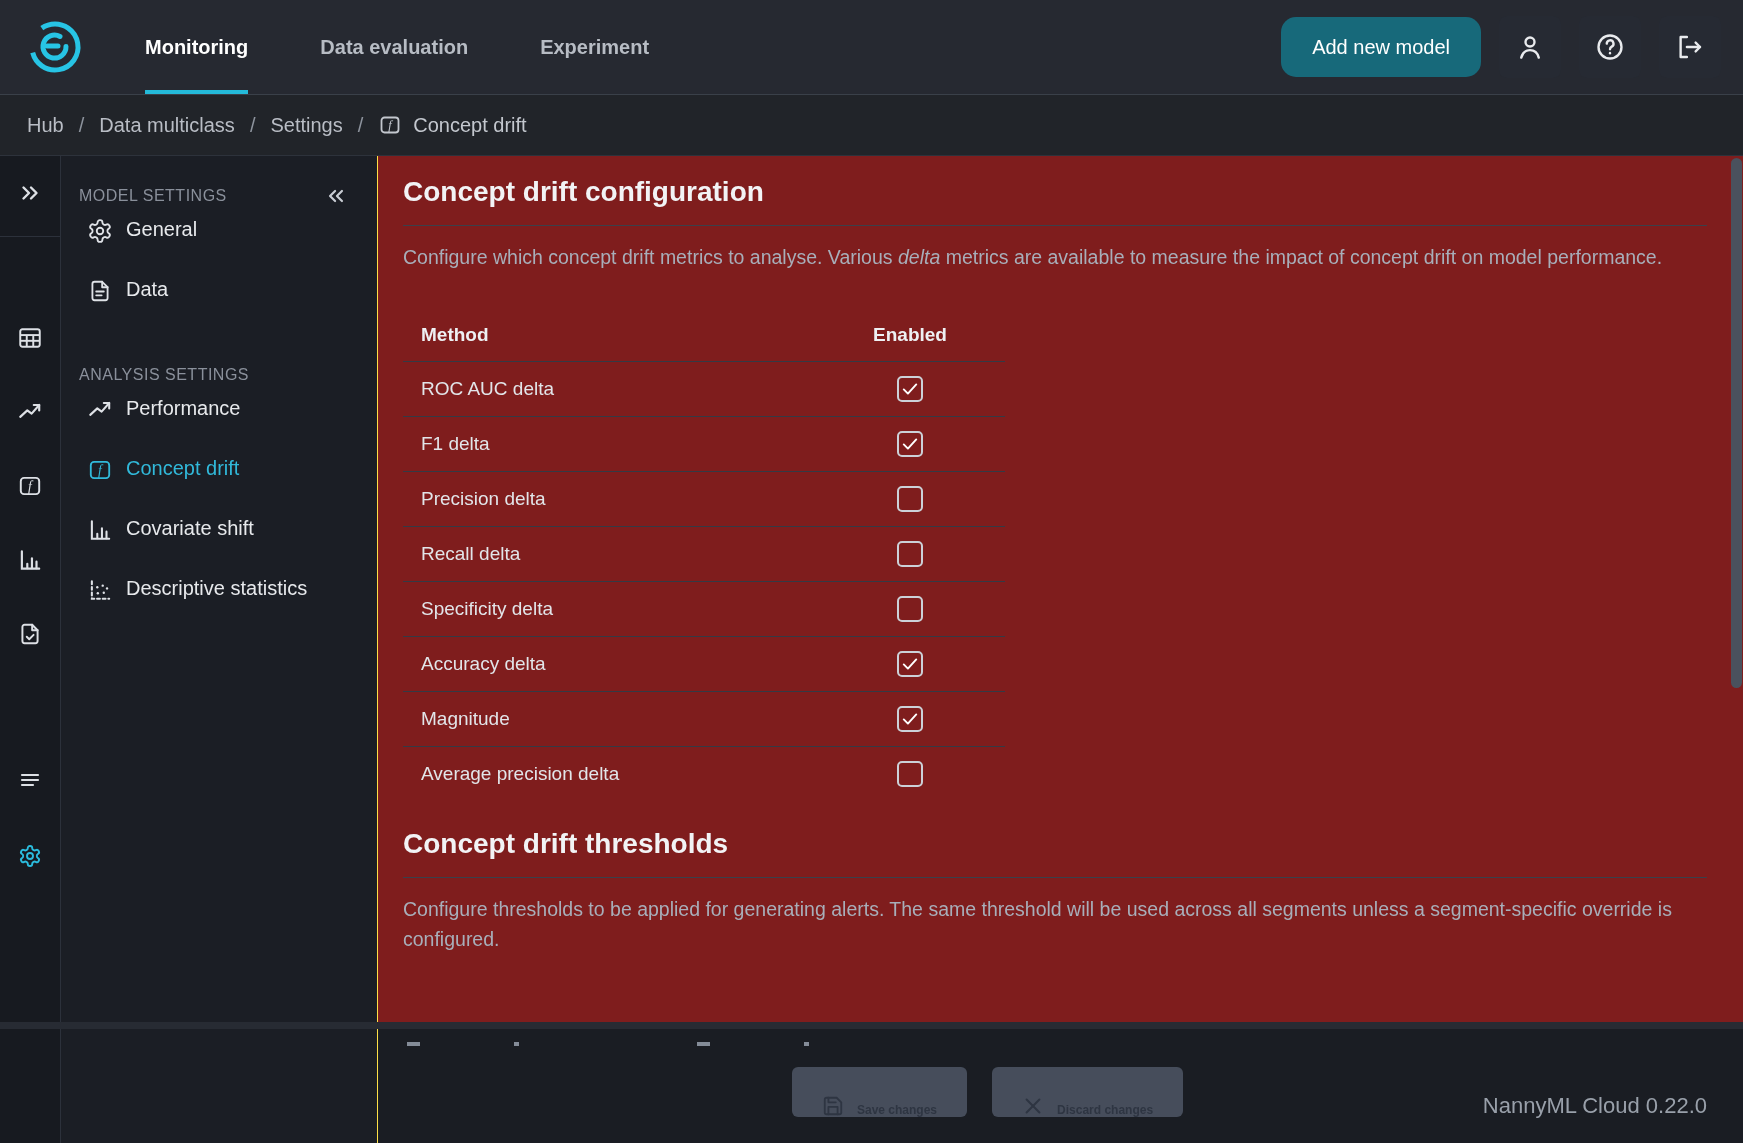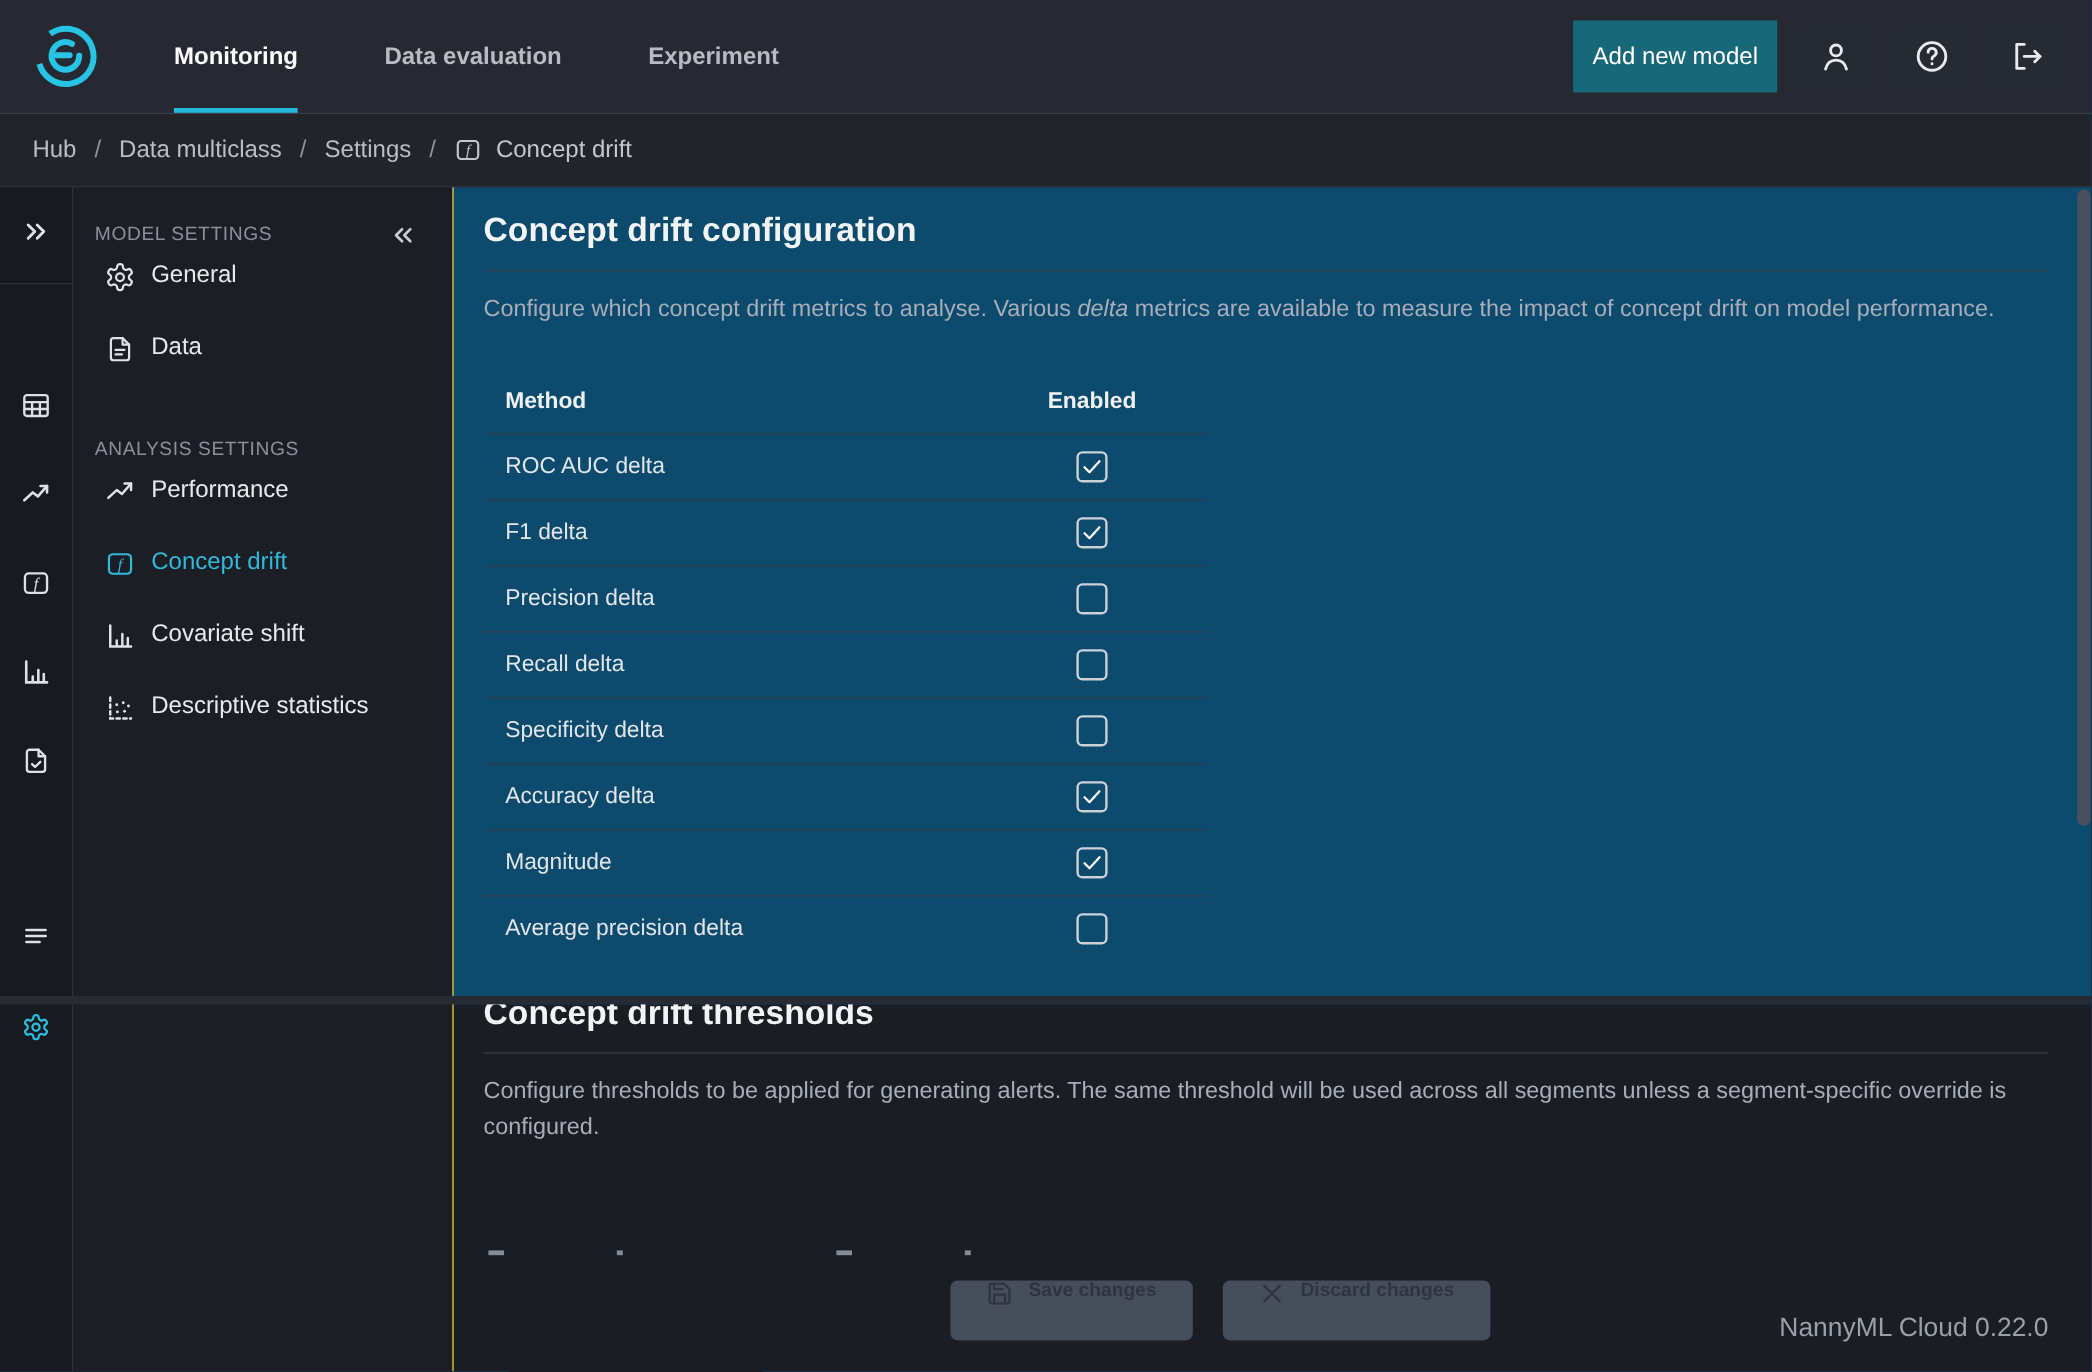--- a/index.html
+++ b/index.html
@@ -2,37 +2,37 @@
 <html><head>
 <meta charset="utf-8">
 <style>
   * { margin:0; padding:0; box-sizing:border-box; }
   html,body { width:1743px; height:1143px; overflow:hidden; }
   body {
     font-family:"Liberation Sans","DejaVu Sans",sans-serif;
     background:#1a1d23; color:#ecedf0; font-size:19px;
     -webkit-font-smoothing:antialiased;
   }
-  .app { position:relative; width:1743px; height:837px; background:#0c4a6e; }
+  .app { position:relative; width:1743px; height:1029px; background:#7f1d1d; }
 
   
   .topbar {
     height:95px; background:#262931; border-bottom:1px solid #3a4049;
     display:flex; align-items:stretch; padding-left:27px;
   }
   .logo { align-self:center; width:56px; height:56px; flex:0 0 auto; }
   .tabs { display:flex; margin-left:62px; gap:72px; }
   .tab {
     display:flex; align-items:center; font-size:20px; font-weight:700;
     color:#b7bcc4; border-bottom:4px solid transparent; padding-top:4px; cursor:pointer;
   }
   .tab.active { color:#ffffff; border-bottom-color:#24bad9; }
   .topbar-right { margin-left:auto; display:flex; align-items:center; gap:18px; padding-right:22px; }
   .add-btn {
-    height:60px; padding:0 16px; background:#17697a; border:none; border-radius:0;
+    height:60px; padding:0 31px; background:#17697a; border:none; border-radius:15px;
     color:#fff; font-size:20px; font-family:inherit; cursor:pointer;
   }
   .icon-btn {
     width:62px; height:62px; border-radius:8px; background:#262a33; border:none;
     display:flex; align-items:center; justify-content:center; color:#e9ebee; cursor:pointer;
   }
   .icon-btn svg { width:30px; height:30px; }
 
   
   .crumbbar {
@@ -106,21 +106,21 @@
   .fragment { position:absolute; top:886px; height:4px; background:#848c98; }
   .frag-a { left:29px; width:13px; }
   .frag-b { left:136px; width:5px; }
   .frag-c { left:319px; width:13px; }
   .frag-d { left:426px; width:5px; }
 
   .footer { position:absolute; left:0; right:36px; bottom:20px; height:62px; display:flex; align-items:center; }
   .footer-btns { margin-left:414px; display:flex; gap:25px; }
   .f-btn {
     height:50px; border:none; border-radius:6px; background:#464d5b; color:#2e3542;
-    font-size:16px; font-weight:700; font-family:inherit; display:flex; align-items:flex-start;
+    font-size:12px; font-weight:700; font-family:inherit; display:flex; align-items:flex-end;
     gap:13px; padding:0 30px; cursor:default;
   }
   .f-btn svg { width:22px; height:22px; }
   .version { margin-left:auto; align-self:flex-end; color:#99a0aa; font-size:22px; padding-bottom:4px; }
 
   
   .v-scroll-thumb {
     position:absolute; right:1px; top:158px; width:11px; height:530px;
     background:#4a515d; border-radius:6px;
   }

